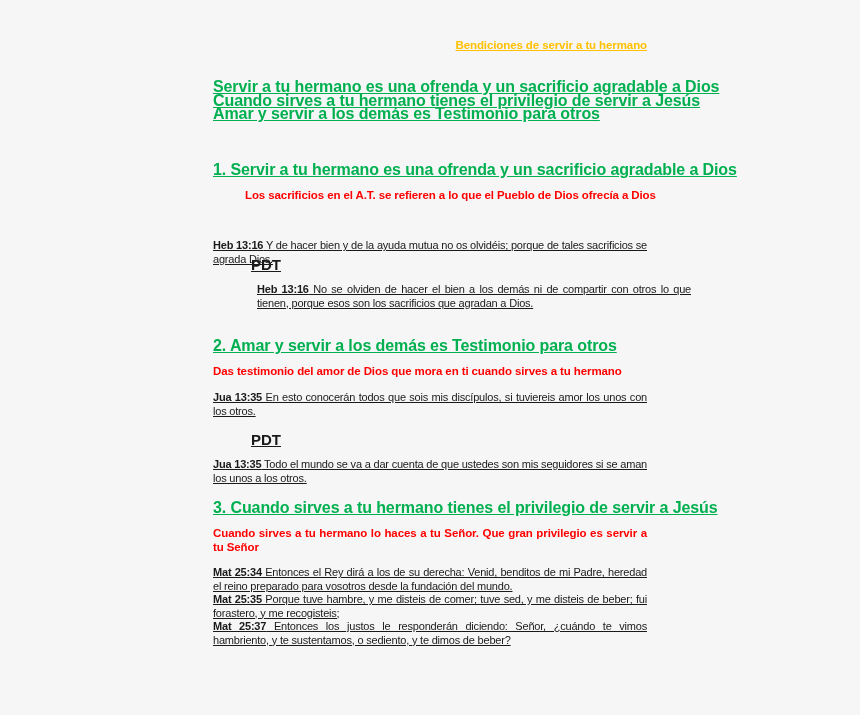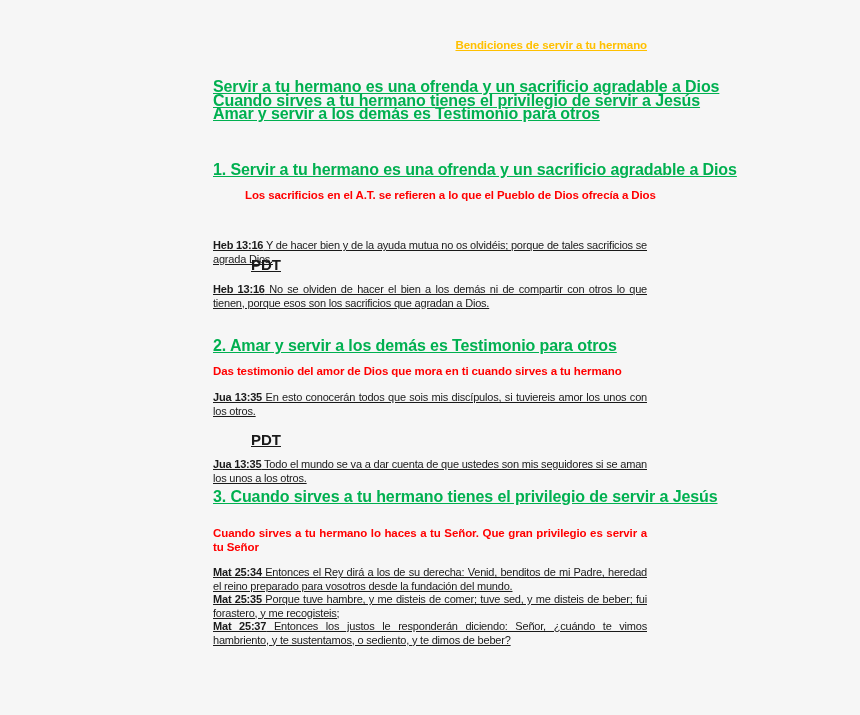--- a/index.html
+++ b/index.html
@@ -82,38 +82,38 @@
 
   <div class="abs green" style="top:161px;">1.  Servir a tu hermano es una ofrenda y un sacrificio agradable a Dios</div>
   <div class="abs red" style="top:188px; white-space:nowrap;padding-left:32px;">Los sacrificios en el A.T. se refieren a lo que el Pueblo de Dios ofrecía a Dios</div>
 
   <div class="abs body-text" style="top:215px;margin-top:24px;">
     <span class="ref">Heb 13:16</span><span>  Y de hacer bien y de la ayuda mutua no os olvidéis;  porque de tales sacrificios se agrada Dios.</span>
   </div>
 
   <div class="abs pdt" style="top:256px;">PDT</div>
 
-  <div class="abs body-text" style="top:283px;">
+  <div class="abs body-text" style="top:283px;margin-left:44px;">
     <span class="ref">Heb 13:16</span><span>  No se olviden de hacer el bien a los demás ni de compartir con otros lo que tienen, porque esos son los sacrificios que agradan a Dios.</span>
   </div>
 
   <div class="abs green" style="top:337px;">2.  Amar y servir a los demás es Testimonio para otros</div>
   <div class="abs red" style="top:364px; white-space:nowrap;">Das testimonio del amor de Dios que mora en ti cuando sirves a tu hermano</div>
 
   <div class="abs body-text" style="top:391px;">
     <span class="ref">Jua 13:35</span><span>  En esto conocerán todos que sois mis discípulos,  si tuviereis amor los unos con los otros.</span>
   </div>
 
   <div class="abs pdt" style="top:431px;">PDT</div>
 
   <div class="abs body-text" style="top:458px;">
     <span class="ref">Jua 13:35</span><span>  Todo el mundo se va a dar cuenta de que ustedes son mis seguidores si se aman los unos a los otros.</span>
   </div>
 
-  <div class="abs green" style="top:488px;text-align:center;">3.  Cuando sirves a tu hermano tienes el privilegio de servir a Jesús</div>
+  <div class="abs green" style="top:499px;text-align:center;">3.  Cuando sirves a tu hermano tienes el privilegio de servir a Jesús</div>
   <div class="abs red" style="top:526px; text-align:justify;">Cuando sirves a tu hermano lo haces a tu Señor. Que gran privilegio es servir a tu Señor</div>
 
   <div class="abs" style="top:566px;">
     <div class="body-text">
       <span class="ref">Mat 25:34</span><span>  Entonces el Rey dirá a los de su derecha:  Venid,  benditos de mi Padre,  heredad el reino preparado para vosotros desde la fundación del mundo.</span>
     </div>
     <div class="body-text">
       <span class="ref">Mat 25:35</span><span>  Porque tuve hambre,  y me disteis de comer;  tuve sed,  y me disteis de beber;  fui forastero,  y me recogisteis;</span>
     </div>
     <div class="body-text">

